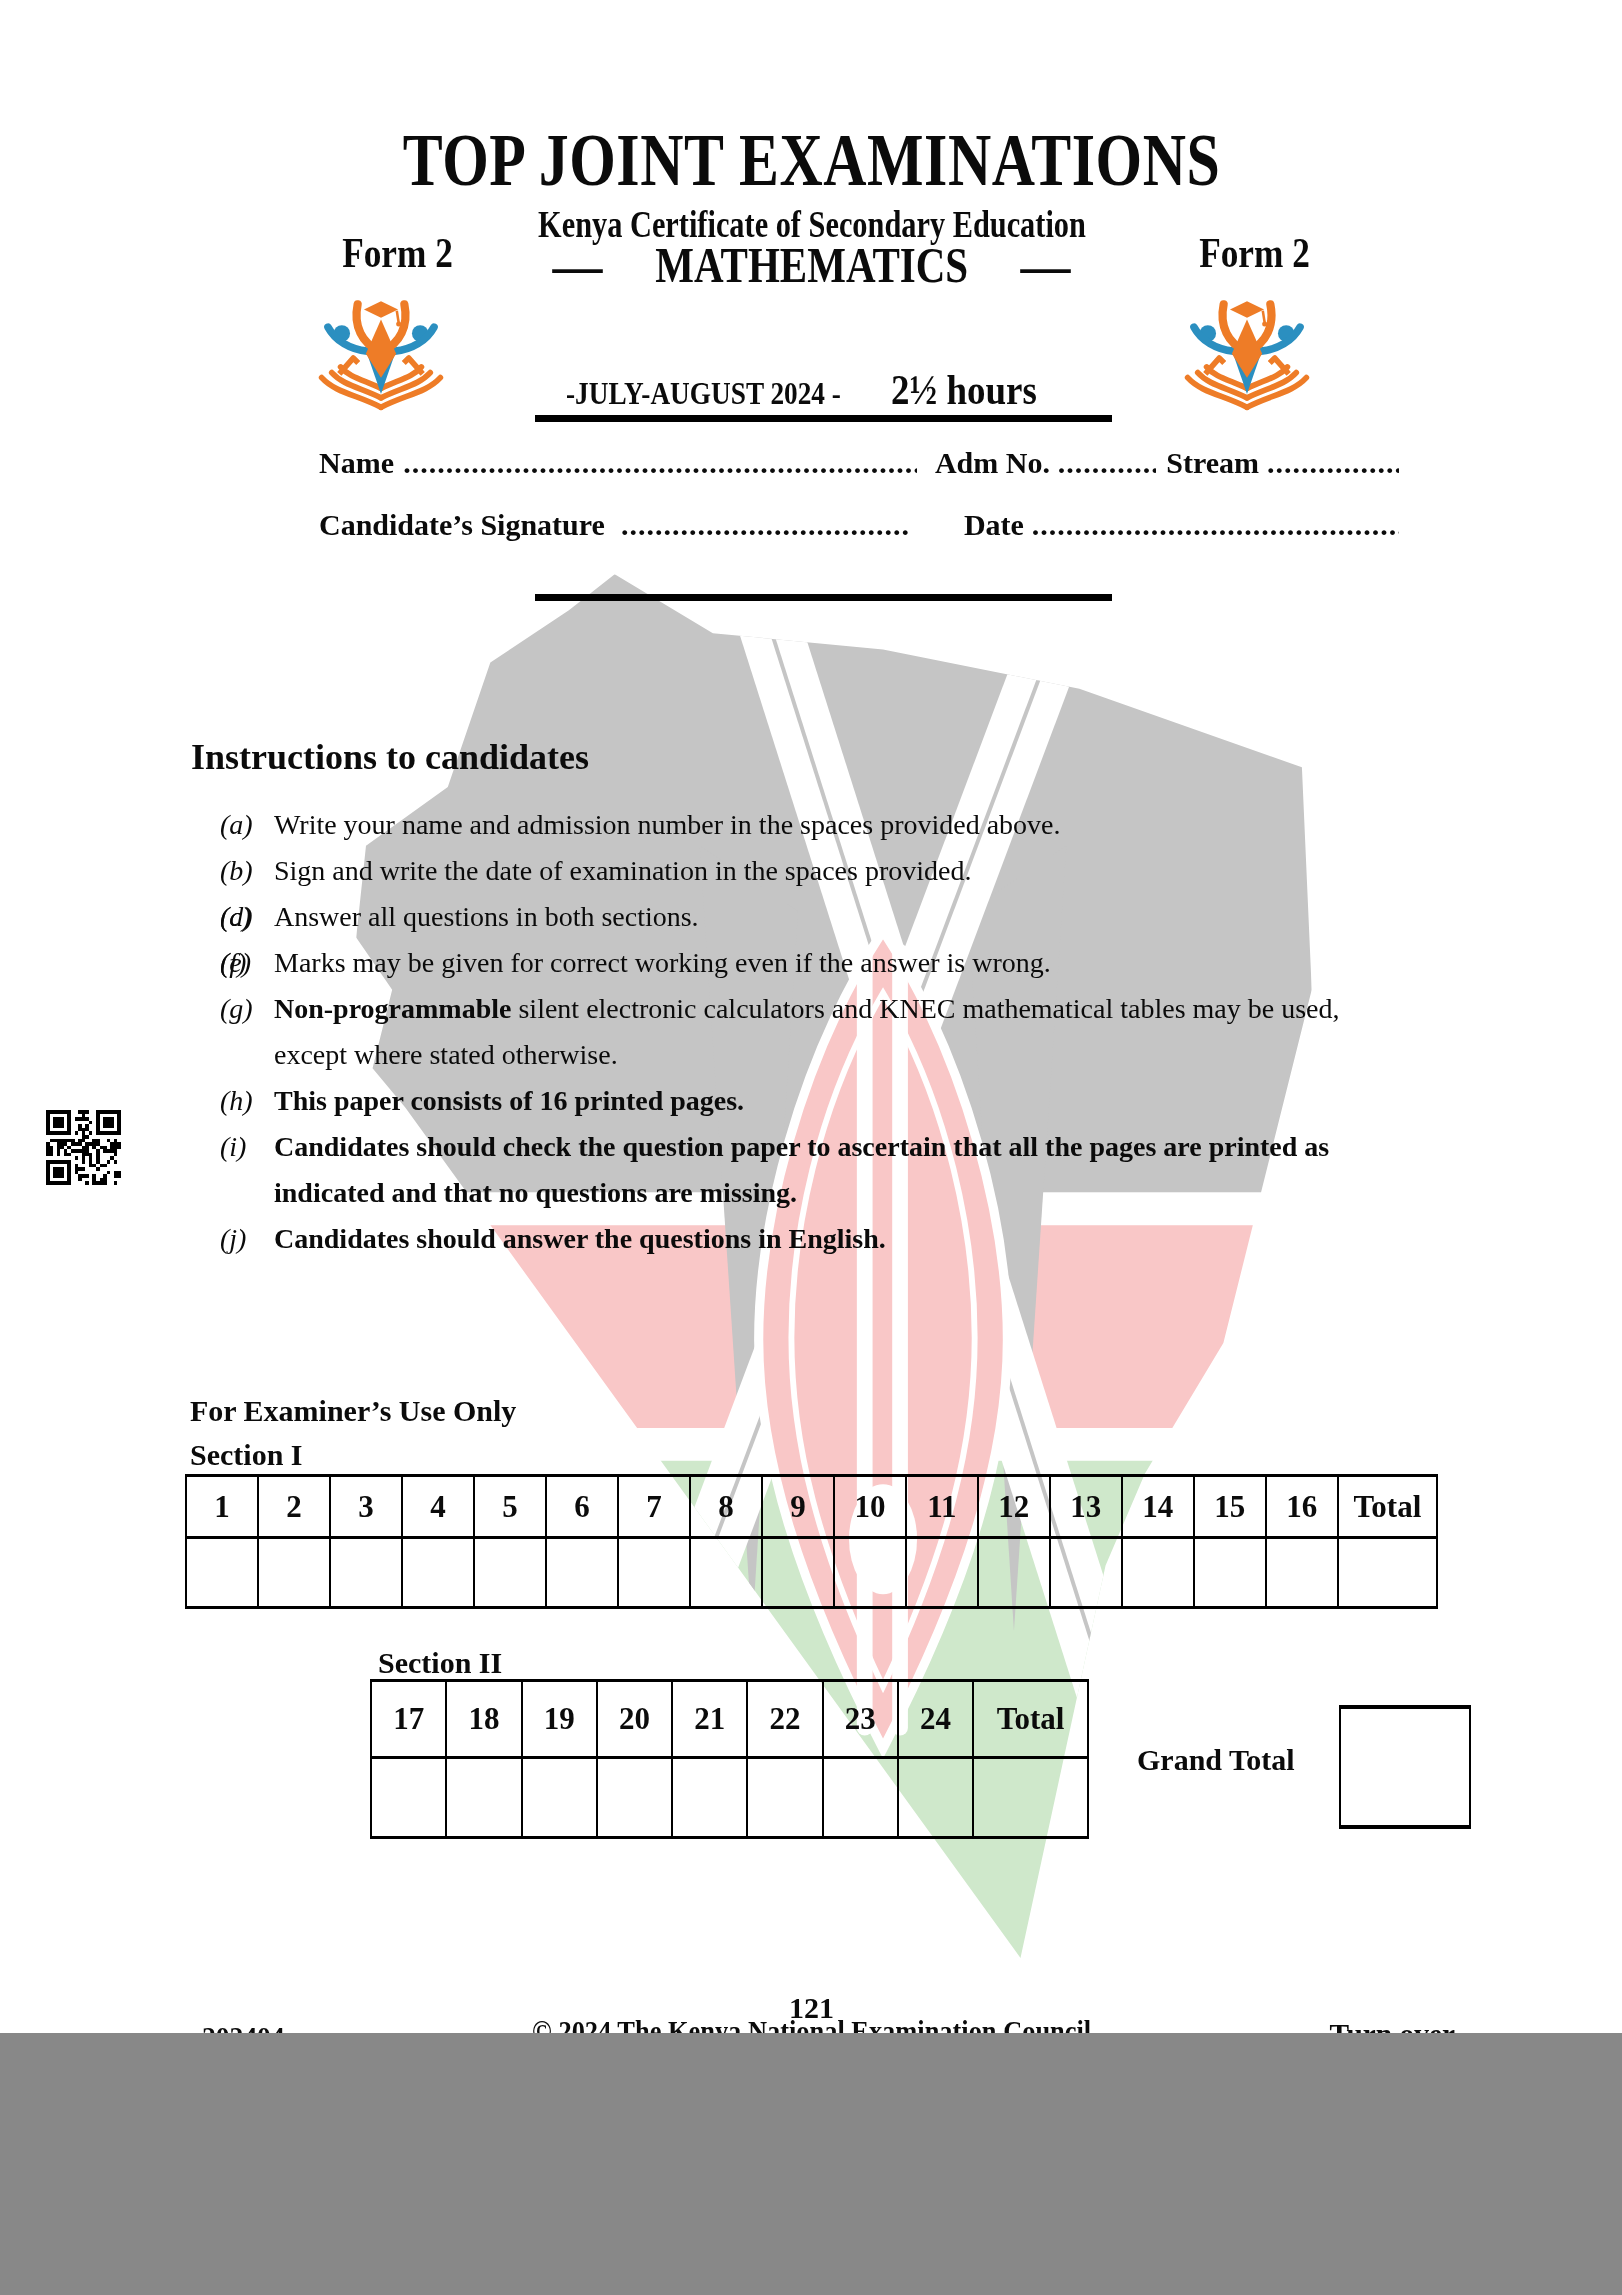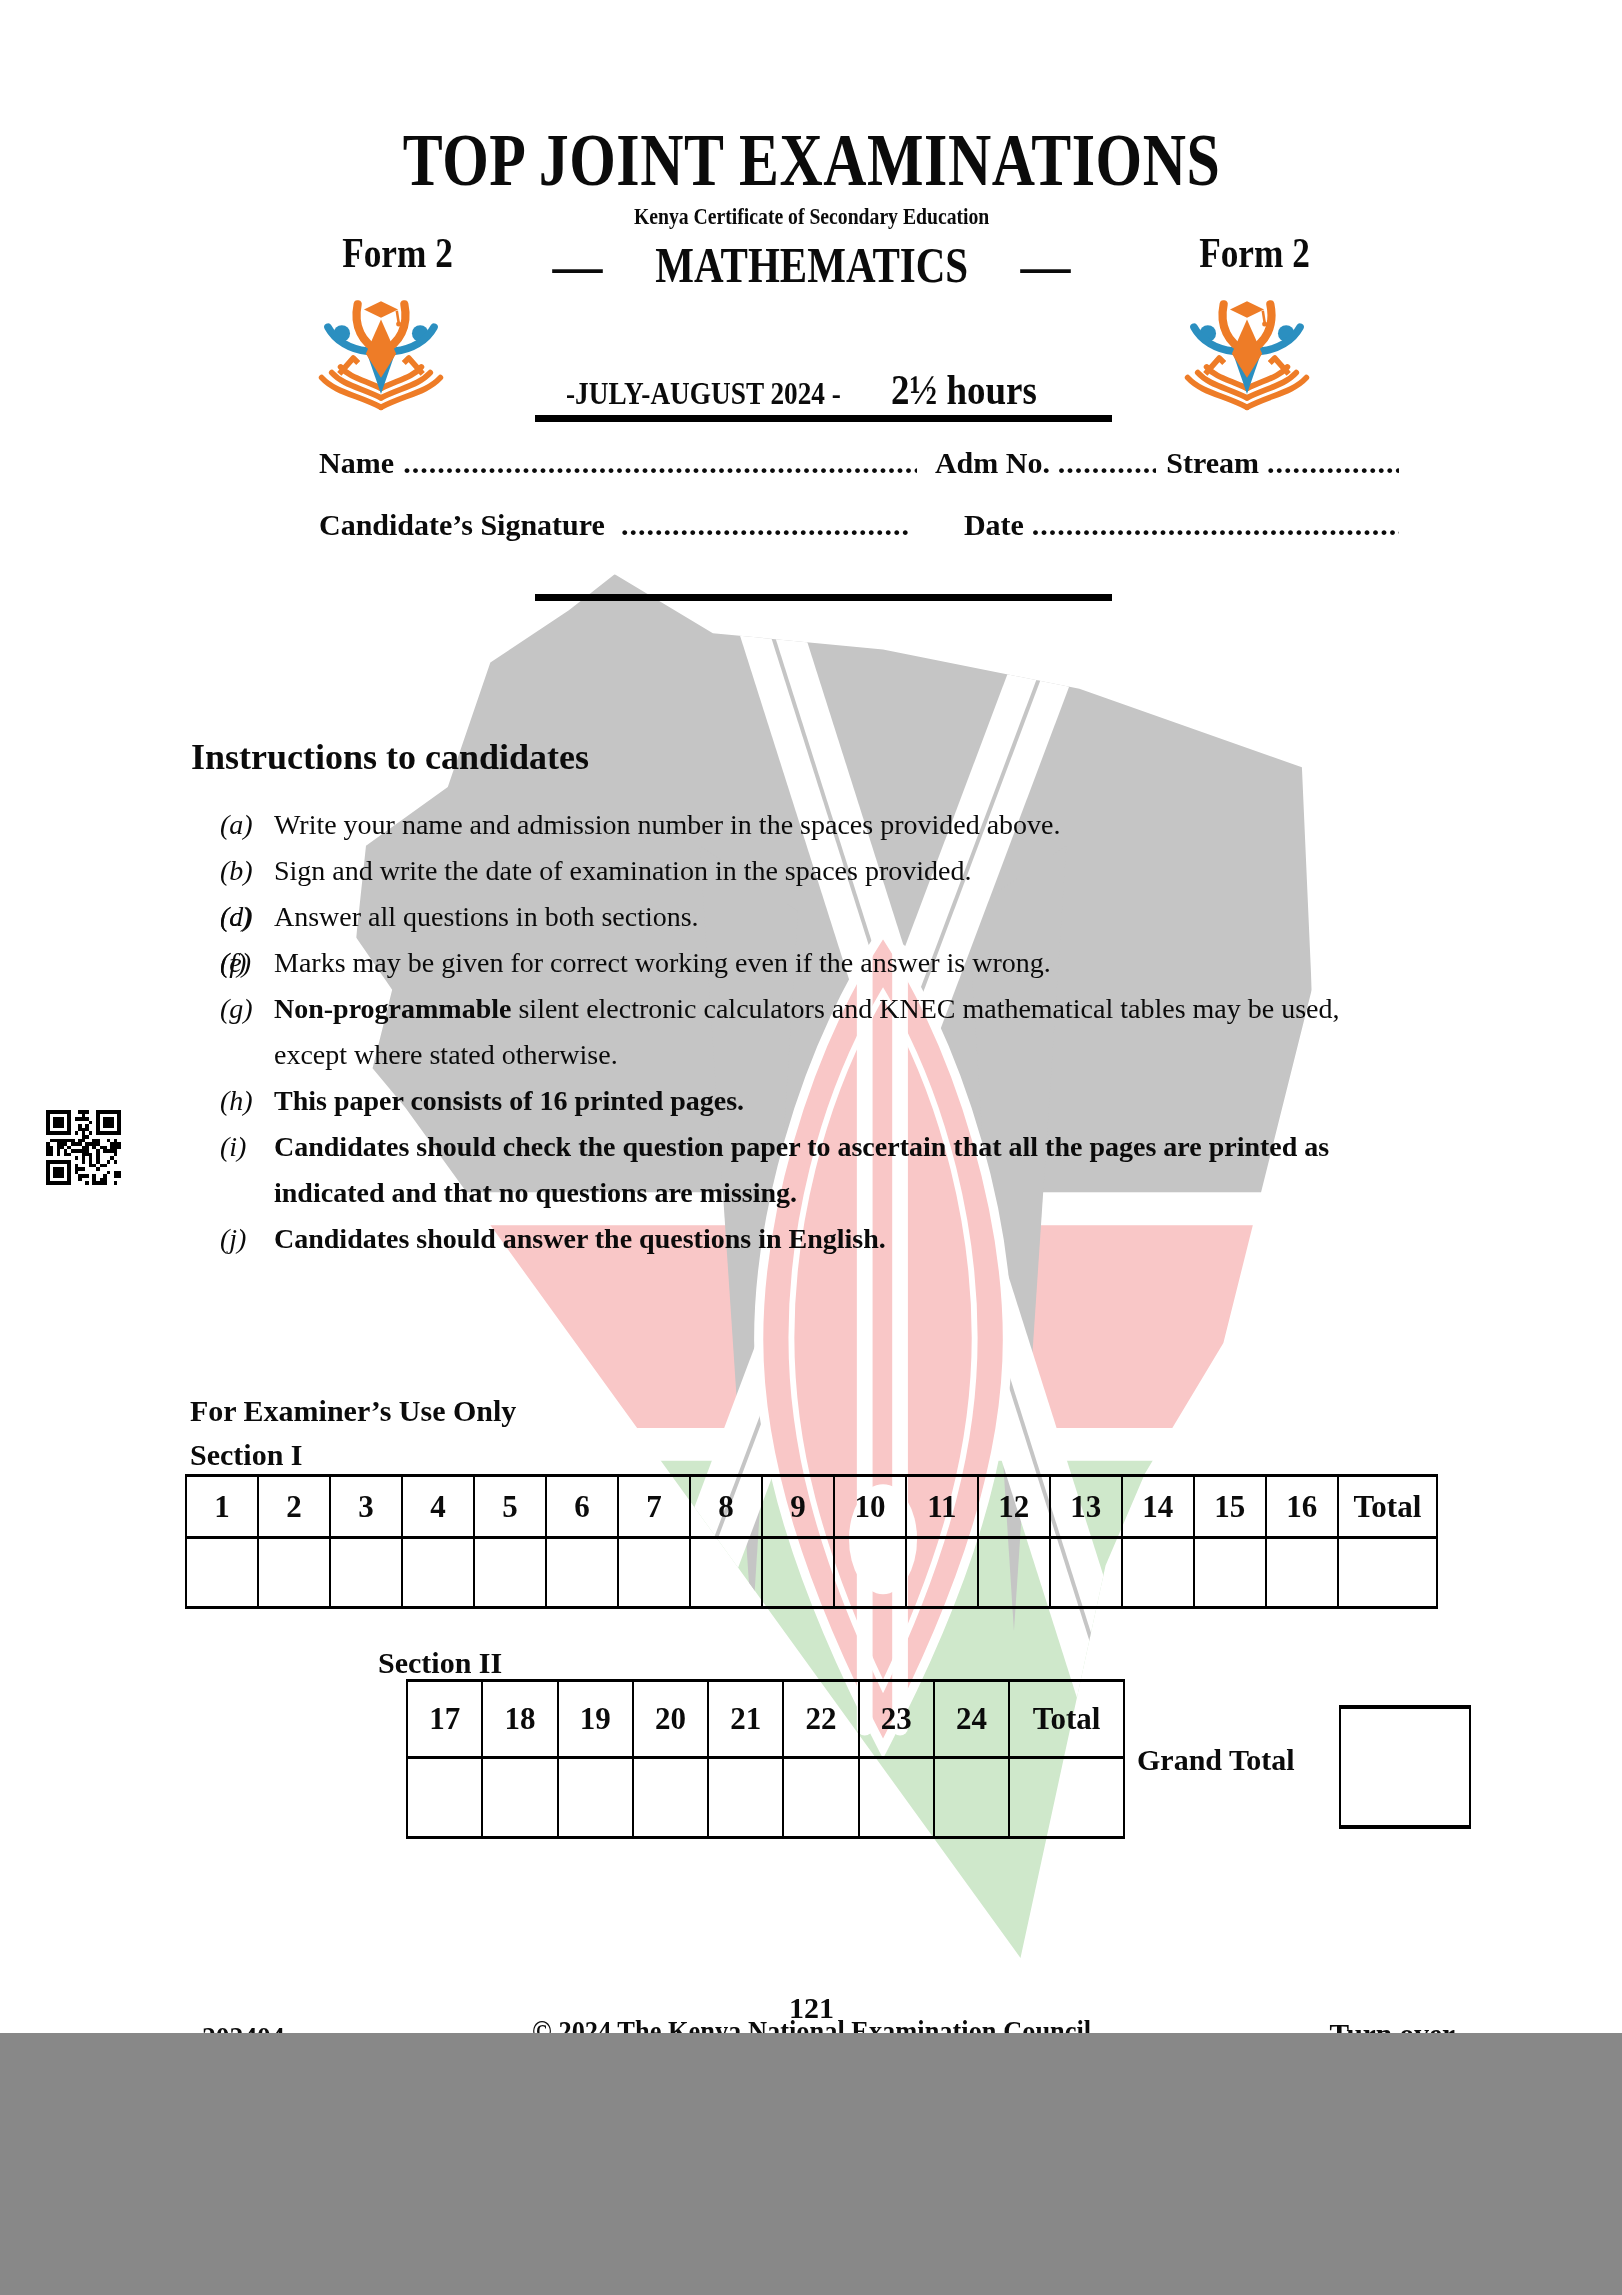--- a/index.html
+++ b/index.html
@@ -19,21 +19,21 @@
   .abs{position:absolute;}
   .center{left:0;right:0;text-align:center;}
   .cond{display:inline-block;transform:scaleX(.82);transform-origin:center;}
   .condL{display:inline-block;transform:scaleX(.88);transform-origin:left center;}
   .b{font-weight:700;}
   
   .wm{position:absolute;left:294px;top:571px;width:1021px;height:1387px;z-index:0;}
   .content{position:relative;z-index:1;}
   
   .title{top:119px;font-size:73px;font-weight:700;letter-spacing:0.7px;}
-  .subtitle{top:203px;font-size:24px;font-weight:700;}
+  .subtitle{top:203px;font-size:37px;font-weight:700;}
   .form-label{top:228px;width:216px;font-size:43px;font-weight:700;text-align:center;}
   .subject-row{top:236px;font-size:50px;font-weight:700;}
   .subject-dash{display:inline-block;margin:0 18.3px;transform:scaleY(1.1);}
   .logo{width:140px;height:120px;}
   .date-row{top:332px;display:flex;justify-content:center;align-items:baseline;gap:13px;}
   .date-part{font-size:31px;font-weight:700;margin-top:44px;}
   .duration{font-size:42px;font-weight:700;}
   .rule{left:535px;width:577px;height:7.2px;background:#000;}
   
   .fill-row{left:319px;width:1080px;display:flex;align-items:baseline;font-size:30px;font-weight:700;}
@@ -43,21 +43,21 @@
   .instr-title{left:191px;top:736px;font-size:36px;font-weight:700;}
   .instr-list{left:220px;top:802px;width:1230px;padding-right:63px;box-sizing:border-box;}
   .instr-item{position:relative;padding-left:54px;font-size:28px;line-height:46px;}
   .instr-letter{position:absolute;left:0;top:0;font-style:italic;}
   
   .exam-heading{left:190px;top:1394px;font-size:30px;font-weight:700;}
   .sec1-label{left:190px;top:1438px;font-size:30px;font-weight:700;}
   .sec2-label{left:378px;top:1646px;font-size:30px;font-weight:700;}
   .score-table{display:grid;border:3.9px solid #000;border-left-width:2.6px;border-right-width:2.6px;background:transparent;}
   .t1{left:185px;top:1474px;width:1249px;grid-template-rows:62px 67px;}
-  .t2{left:370px;top:1679px;width:715px;grid-template-rows:77px 77px;margin-left:36px;}
+  .t2{left:370px;top:1679px;width:715px;grid-template-rows:77px 77px;}
   .t-cell{border-right:2px solid #000;display:flex;align-items:center;justify-content:center;}
   .t-last{border-right:none;}
   .t-head{font-size:31px;font-weight:700;border-bottom:3.3px solid #000;}
   .gt-label{left:1137px;top:1743px;font-size:30px;font-weight:700;}
   .gt-box{left:1339px;top:1705px;width:132px;height:124px;border:2.6px solid #000;border-top-width:4.6px;border-bottom-width:4.6px;box-sizing:border-box;background:#fff;}
   
   .qr{left:46px;top:1110px;width:75px;height:75px;}
   .qr svg{width:100%;height:100%;}
   
   .f-code{left:202px;top:2021px;font-size:27.5px;font-weight:700;}

